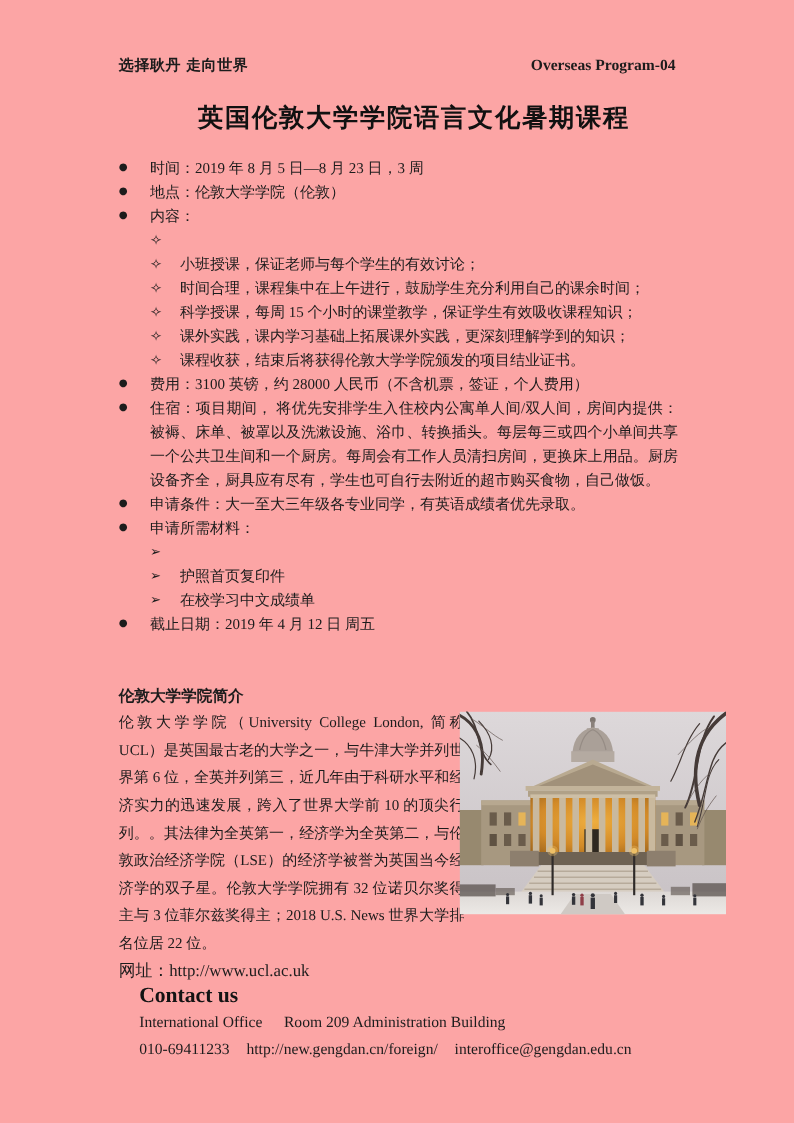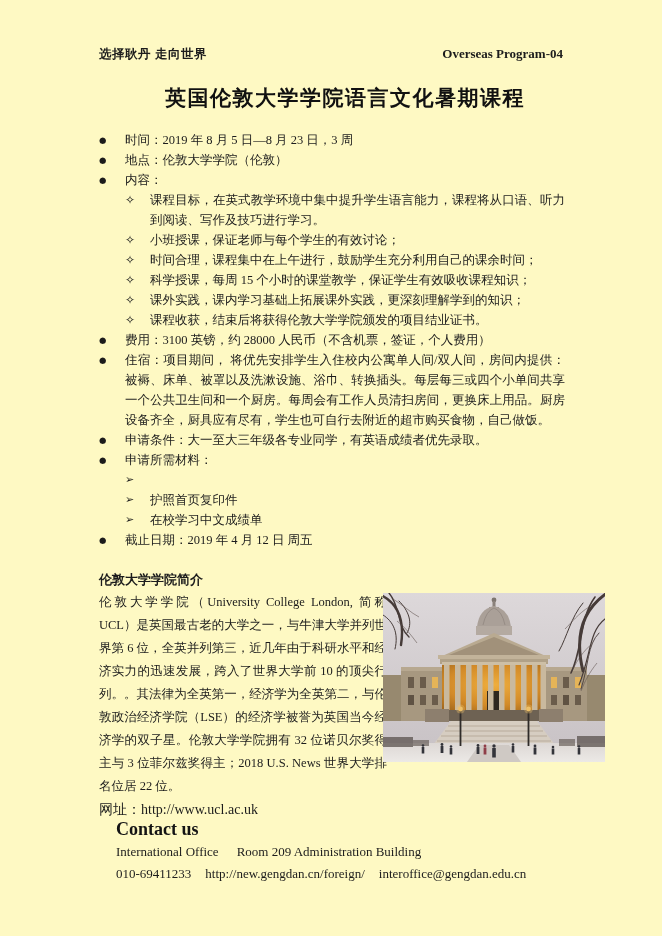--- a/index.html
+++ b/index.html
@@ -4,21 +4,21 @@
 <style>
   * { margin: 0; padding: 0; box-sizing: border-box; }
   html, body { background: #ffffff; }
   body {
     width: 662px; height: 936px;
     position: relative;
     font-family: "Liberation Serif", "DejaVu Serif", serif;
     color: #1c1c1c;
     overflow: hidden;
   }
-  .page { position: absolute; inset: 0; background: #fef9c3; }
+  .page { position: absolute; inset: 0; background: #fca5a5; }
 
   
   .doc-header {
     position: absolute; top: 46px; left: 99px; width: 464px;
     display: flex; justify-content: space-between; align-items: baseline;
   }
   .hdr-left {
     font-family: "Liberation Sans", "DejaVu Sans", sans-serif;
     font-weight: 700; font-size: 12.5px; letter-spacing: .5px;
   }
@@ -98,21 +98,20 @@
       <span class="txt">地点：伦敦大学学院（伦敦）</span>
     </div>
 
     <div class="row">
       <span class="marker disc">●</span>
       <span class="txt">内容：</span>
     </div>
 
     <div class="row lv2">
       <span class="marker">✧</span>
-      <span class="txt just">课程目标，在英式教学环境中集中提升学生语言能力，课程将从口语、听力到阅读、写作及技巧进行学习。</span>
     </div>
     <div class="row lv2">
       <span class="marker">✧</span>
       <span class="txt">小班授课，保证老师与每个学生的有效讨论；</span>
     </div>
     <div class="row lv2">
       <span class="marker">✧</span>
       <span class="txt">时间合理，课程集中在上午进行，鼓励学生充分利用自己的课余时间；</span>
     </div>
     <div class="row lv2">

